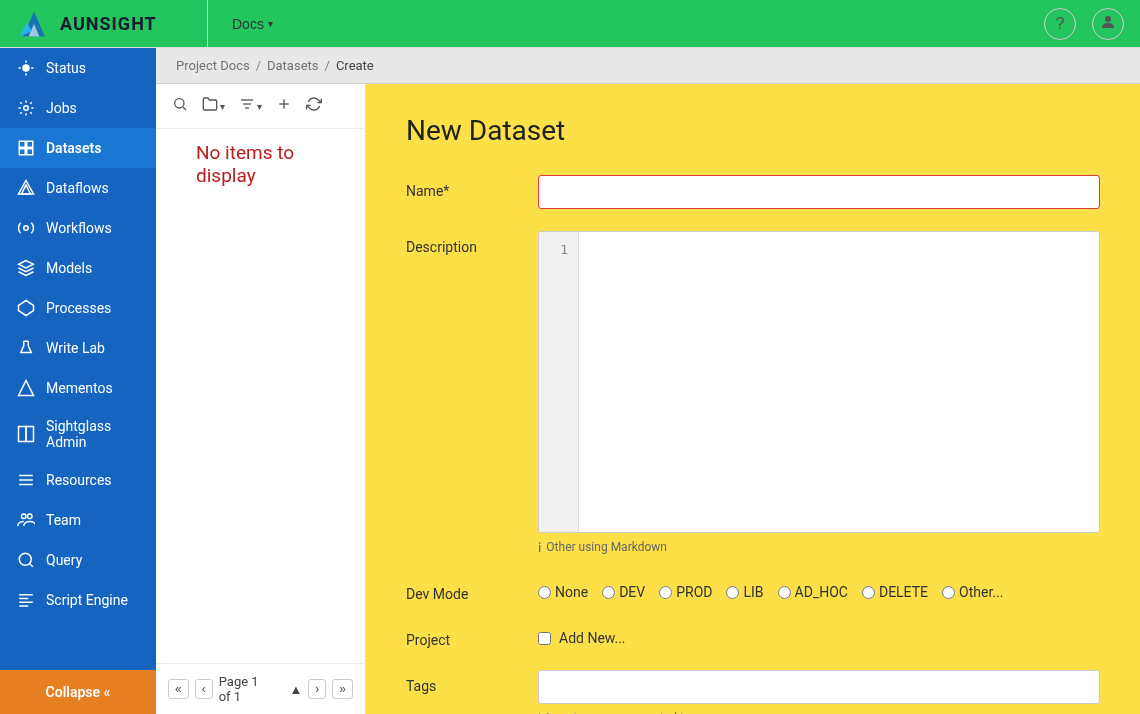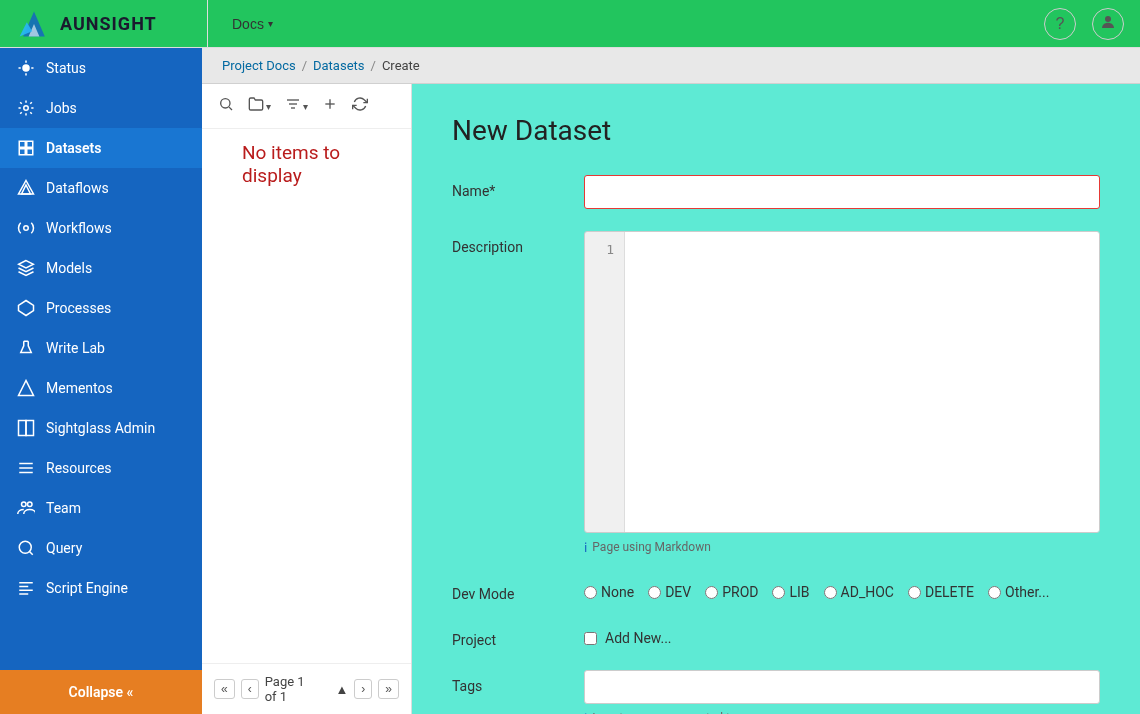--- a/index.html
+++ b/index.html
@@ -23,21 +23,21 @@
       width: 32px; height: 32px; border-radius: 50%; border: 1px solid #ccc;
       display: flex; align-items: center; justify-content: center;
       background: none; cursor: pointer; color: #555; font-size: 16px;
     }
 
     
     .app-body { display: flex; flex: 1; overflow: hidden; }
 
     
     .sidebar {
-      width: 202px; background: #1565c0; color: #fff; display: flex;
+      width: 156px; background: #1565c0; color: #fff; display: flex;
       flex-direction: column; flex-shrink: 0; overflow-y: auto;
     }
     .sidebar-item {
       display: flex; align-items: center; gap: 10px; padding: 10px 16px;
       cursor: pointer; font-size: 14px; color: #fff; text-decoration: none;
       transition: background 0.15s;
     }
     .sidebar-item.active { background: #1976d2; font-weight: 600; }
     .sidebar-icon { width: 20px; height: 20px; flex-shrink: 0; display: flex; align-items: center; justify-content: center; }
     .sidebar-bottom {
@@ -47,21 +47,21 @@
     }
 
     
     .main-content { flex: 1; display: flex; flex-direction: column; overflow: hidden; }
 
     
     .breadcrumb {
       background: #e8e8e8; padding: 10px 20px; display: flex; align-items: center;
       gap: 6px; font-size: 13px; border-bottom: 1px solid #d0d0d0; flex-shrink: 0;
     }
-    .breadcrumb a { color: #0369a1; text-decoration: none; }
+    .breadcrumb a { color: #737373; text-decoration: none; }
     .breadcrumb .sep { color: #888; }
     .breadcrumb .current { color: #444; }
 
     
     .content-area { display: flex; flex: 1; overflow: hidden; }
 
     
     .left-panel {
       width: 210px; background: #fff; border-right: 1px solid #ddd;
       display: flex; flex-direction: column; flex-shrink: 0;
@@ -83,21 +83,21 @@
       display: flex; align-items: center; gap: 6px; font-size: 13px; color: #444;
     }
     .page-nav-btn {
       background: none; border: 1px solid #ccc; border-radius: 3px;
       cursor: pointer; padding: 2px 6px; font-size: 12px; color: #555;
     }
     .page-info { font-size: 13px; color: #444; display: flex; align-items: center; gap: 19px; }
 
     
     .right-panel {
-      flex: 1; background: #5eead4; padding: 30px 40px; overflow-y: auto;
+      flex: 1; background: #fde047; padding: 30px 40px; overflow-y: auto;
     }
     .form-title { font-size: 28px; font-weight: 400; color: #222; margin-bottom: 28px; }
     .form-row {
       display: flex; align-items: flex-start; margin-bottom: 22px; gap: 12px;
     }
     .form-label {
       width: 120px; font-size: 14px; color: #333; padding-top: 8px; flex-shrink: 0;
     }
     .form-field { flex: 1; }
     .text-input {
@@ -400,21 +400,21 @@
           <label class="form-label">Description</label>
           <div class="form-field">
             <div class="code-editor">
               <div class="line-numbers">
                 <div>1</div>
               </div>
               <textarea class="code-area" style=""></textarea>
             </div>
             <div class="markdown-hint">
               <span class="info-icon">ℹ</span>
-              <span>Page using Markdown</span>
+              <span>Other using Markdown</span>
             </div>
           </div>
         </div>
 
         <div class="form-row">
           <label class="form-label">Dev Mode</label>
           <div class="form-field">
             <div class="radio-group">
               <label class="radio-item">
                 <input type="radio" name="devmode" style="">

